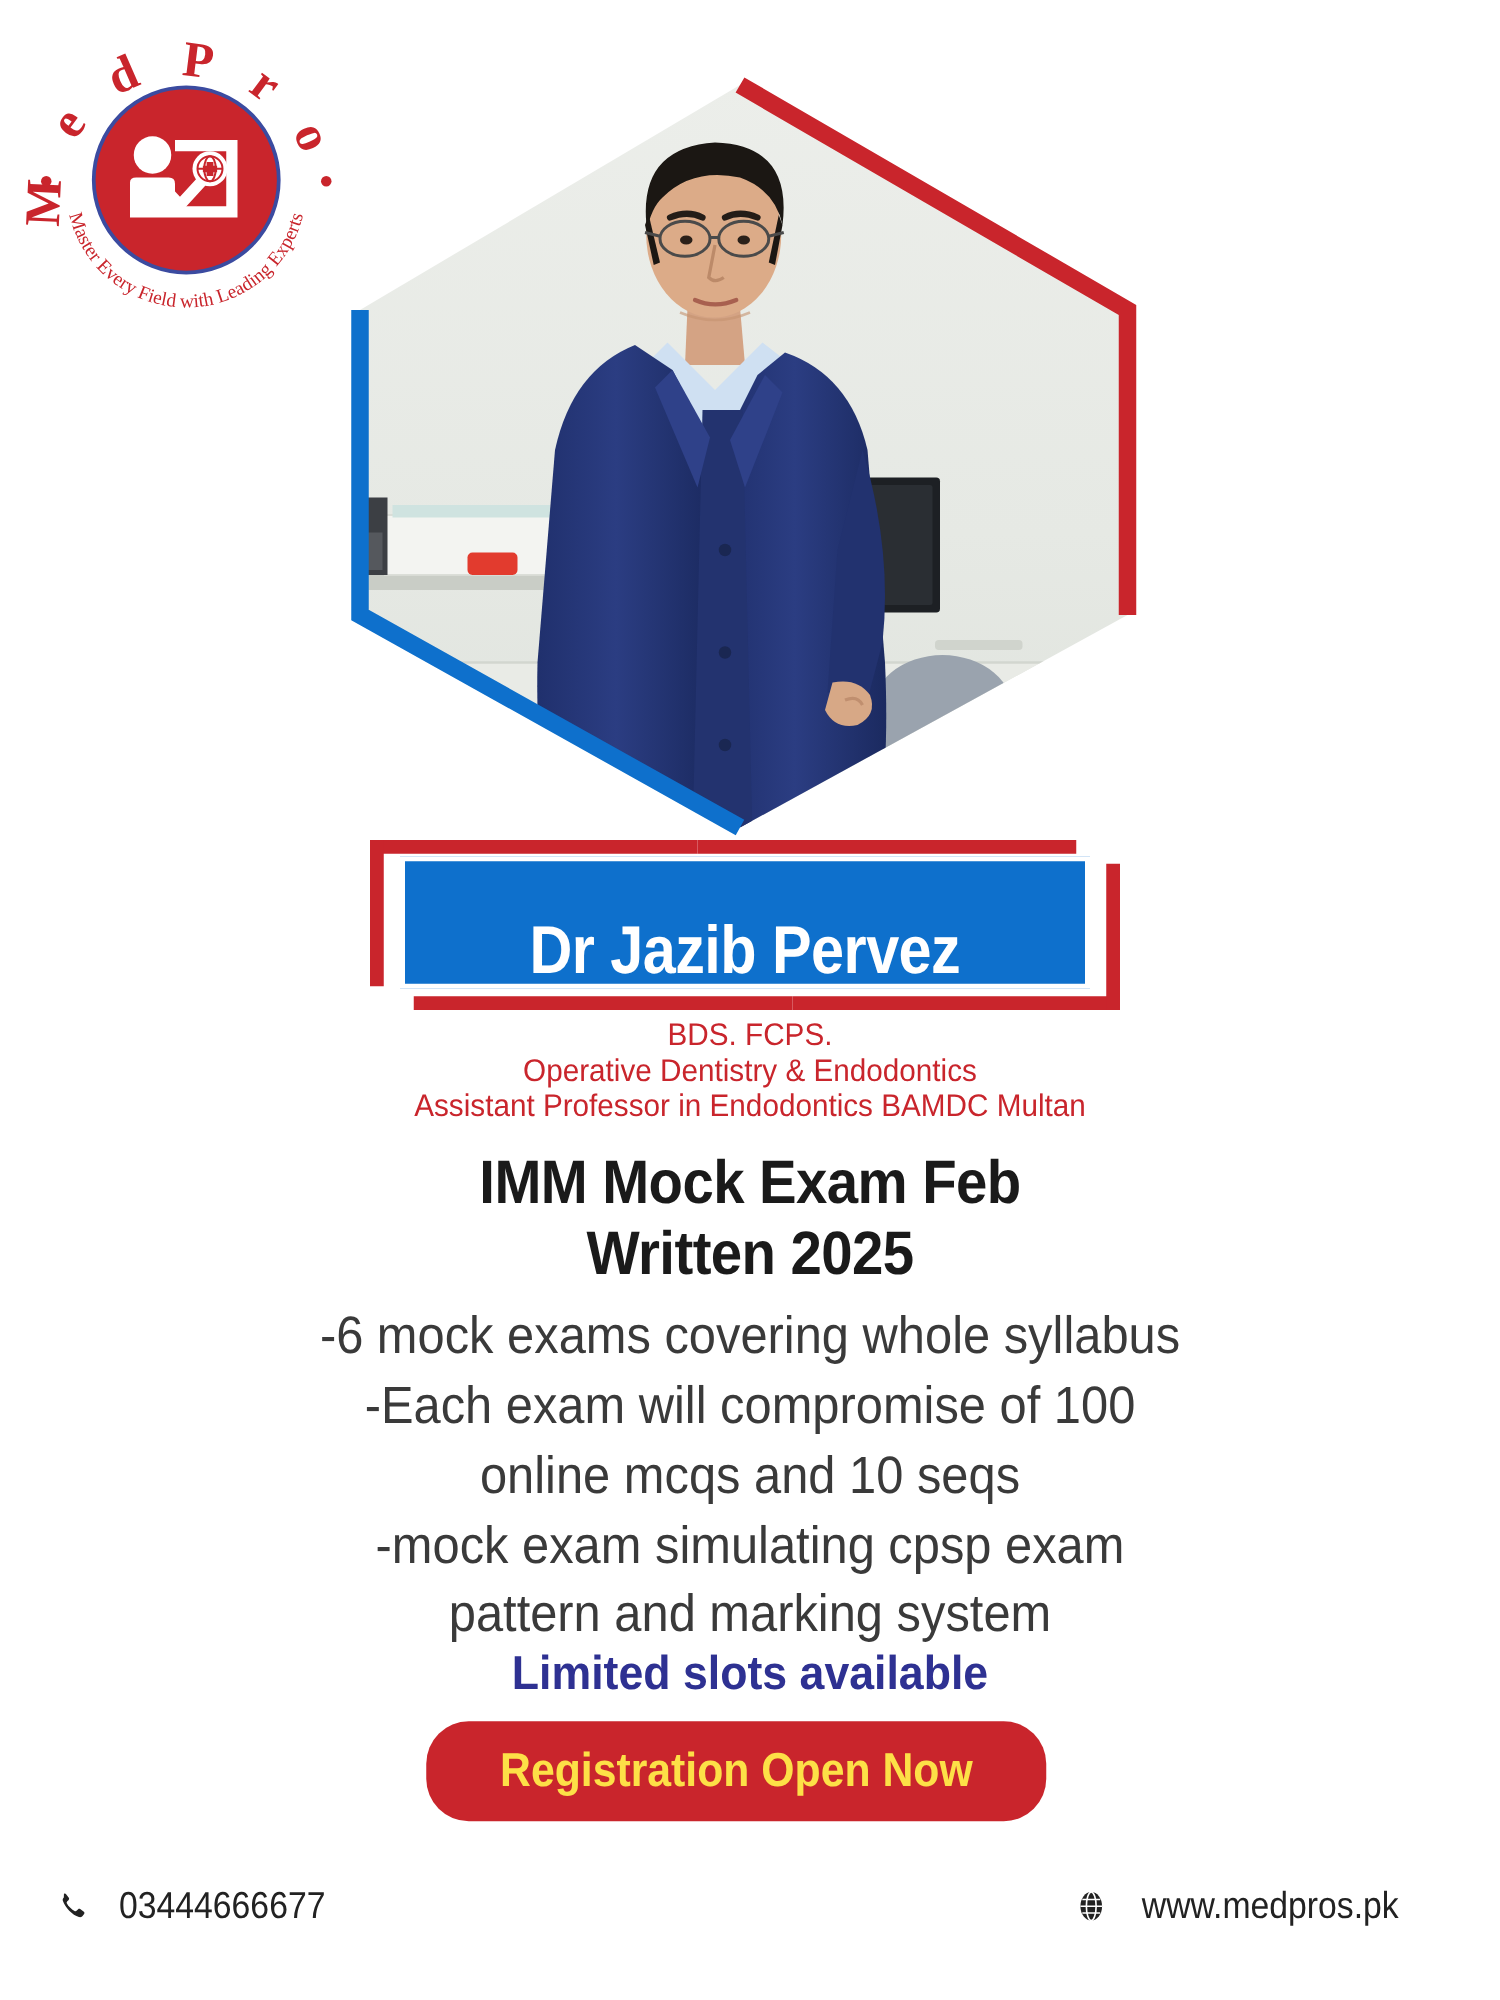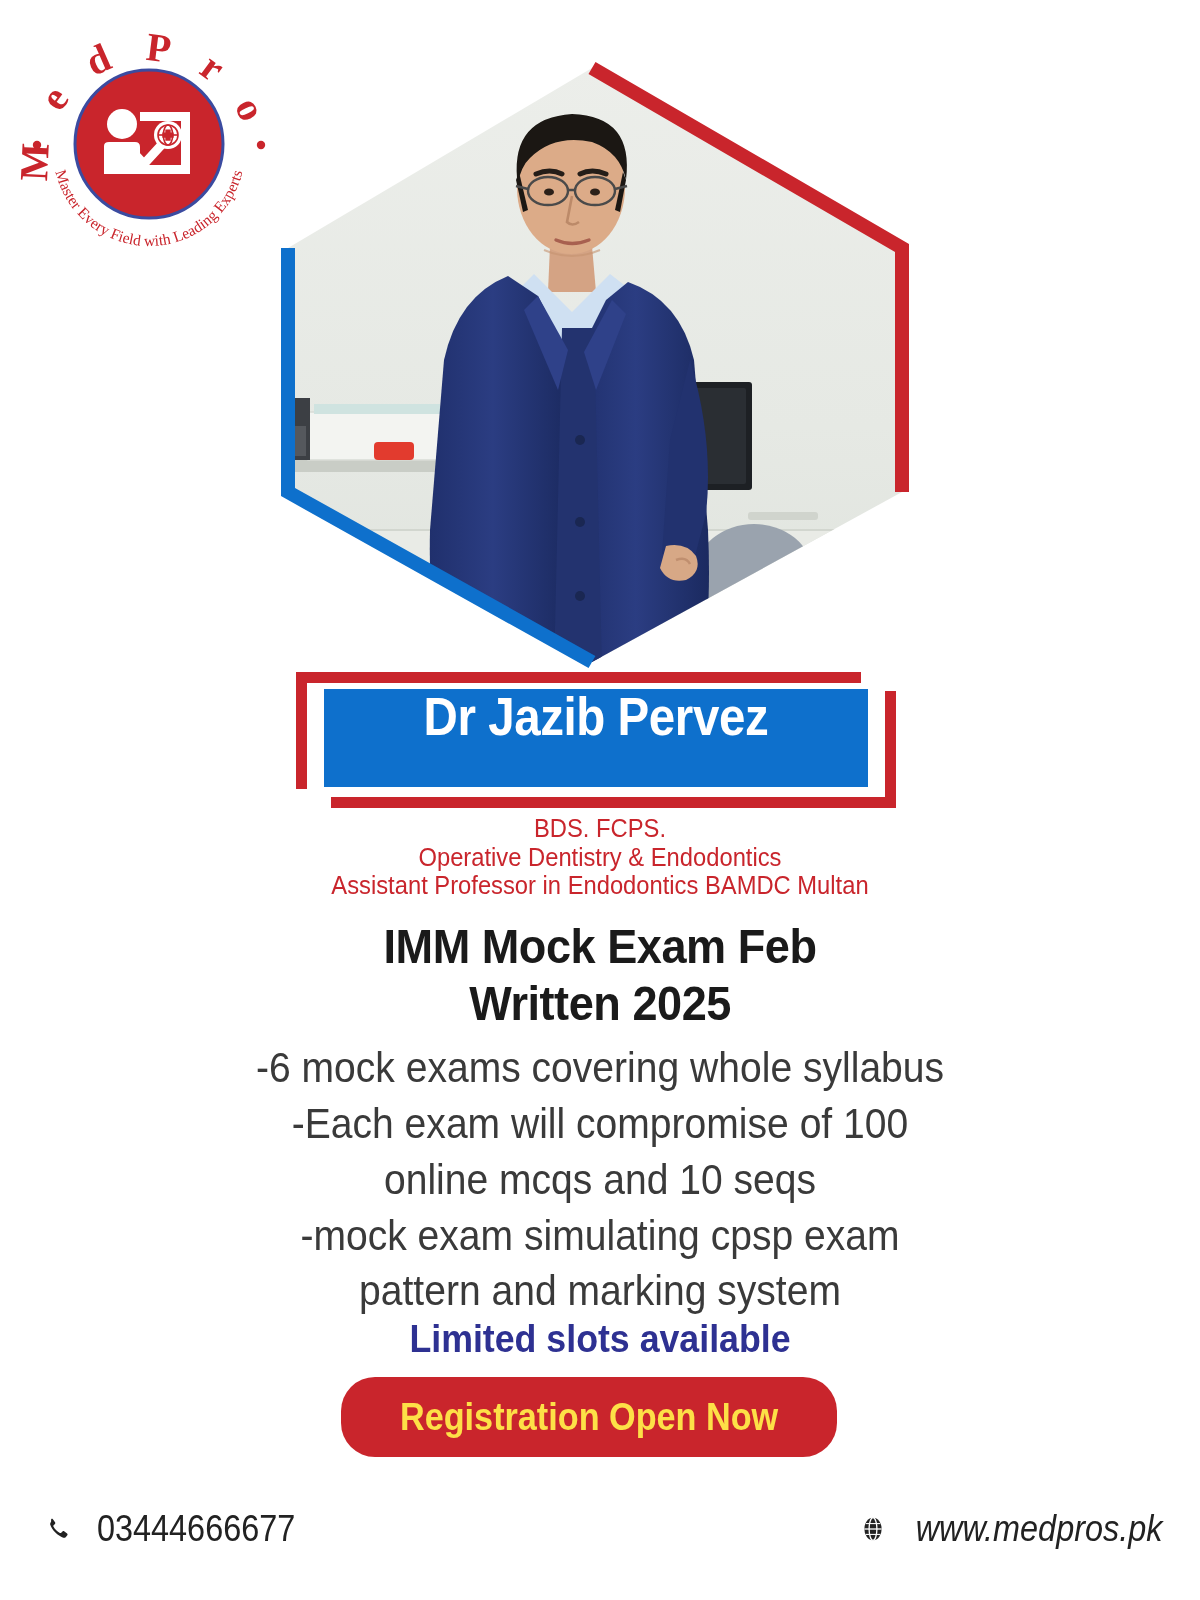--- a/index.html
+++ b/index.html
@@ -71,21 +71,21 @@
     background: #C9252C;
   }
   #name-banner {
     position: absolute;
     left: 24px; top: 30px;
     width: 552px; height: 106px;
     background: #0E70CC;
     border: 4px solid #ffffff;
     box-sizing: border-box;
     display: flex;
-    align-items: flex-start;
+    align-items: flex-end;
     justify-content: center;
   }
   #doctor-name {
     color: #ffffff;
     font-size: 54px;
     font-weight: bold;
     letter-spacing: -0.5px;
     transform: scaleX(0.88);
     white-space: nowrap;
     line-height: 1;
@@ -169,27 +169,27 @@
     left: 0; top: 1500px;
     width: 1200px;
     height: 70px;
   }
   .footer-item {
     position: absolute;
     display: flex;
     align-items: center;
     gap: 14px;
     color: #222222;
-    font-size: 36px;
+    font-size: 30px;
     white-space: nowrap;
   }
   .footer-item .f-label { transform: scaleX(0.9); display: inline-block; }
   #footer-phone   { left: 42px;  top: 8px; }
   #footer-email   { left: 404px; top: 8px; }
-  #footer-website { left: 858px; top: 8px; font-style: italic; }
+  #footer-website { left: 858px; top: 8px; }
   .f-icon { display: inline-flex; width: 30px; height: 30px; align-items: center; justify-content: center; }
   .f-icon svg { display: block; }
 </style>
 </head>
 <body>
 
 <div id="logo-block">
   <svg id="logo-svg" viewBox="0 0 262 250">
     <defs>
       <path id="arcTop" d="M 30 148 A 101 101 0 0 1 232 148" fill="none"></path>

